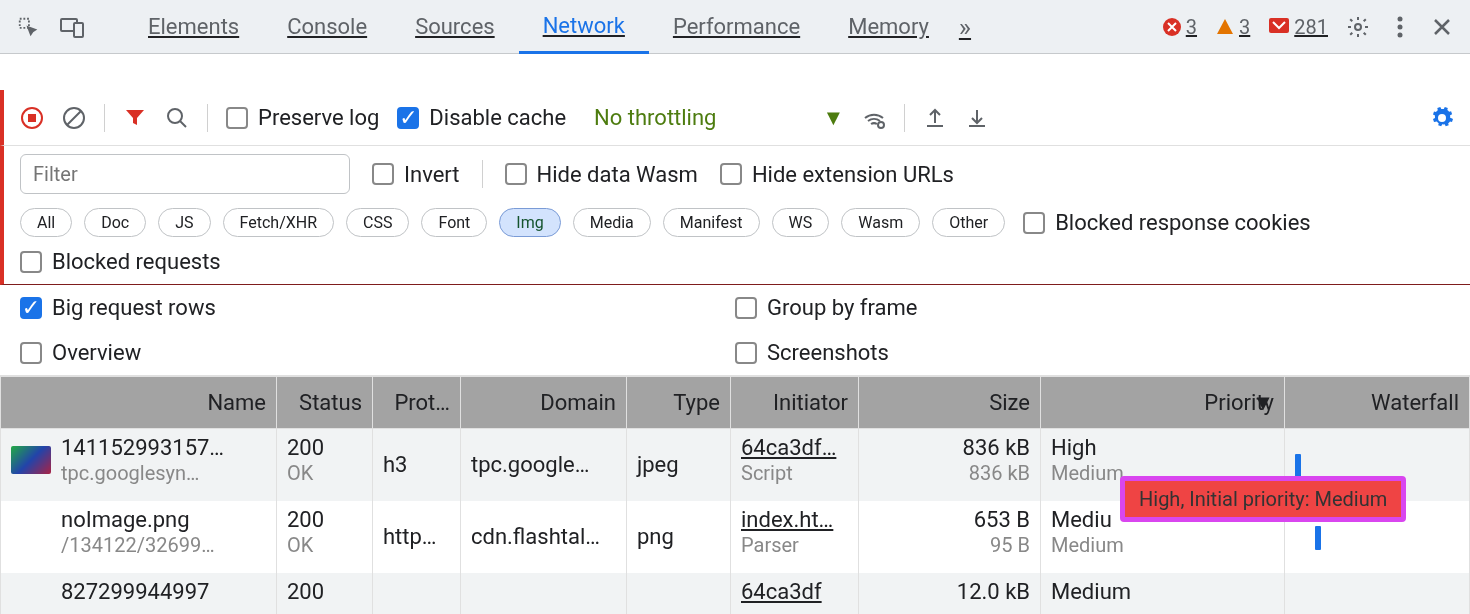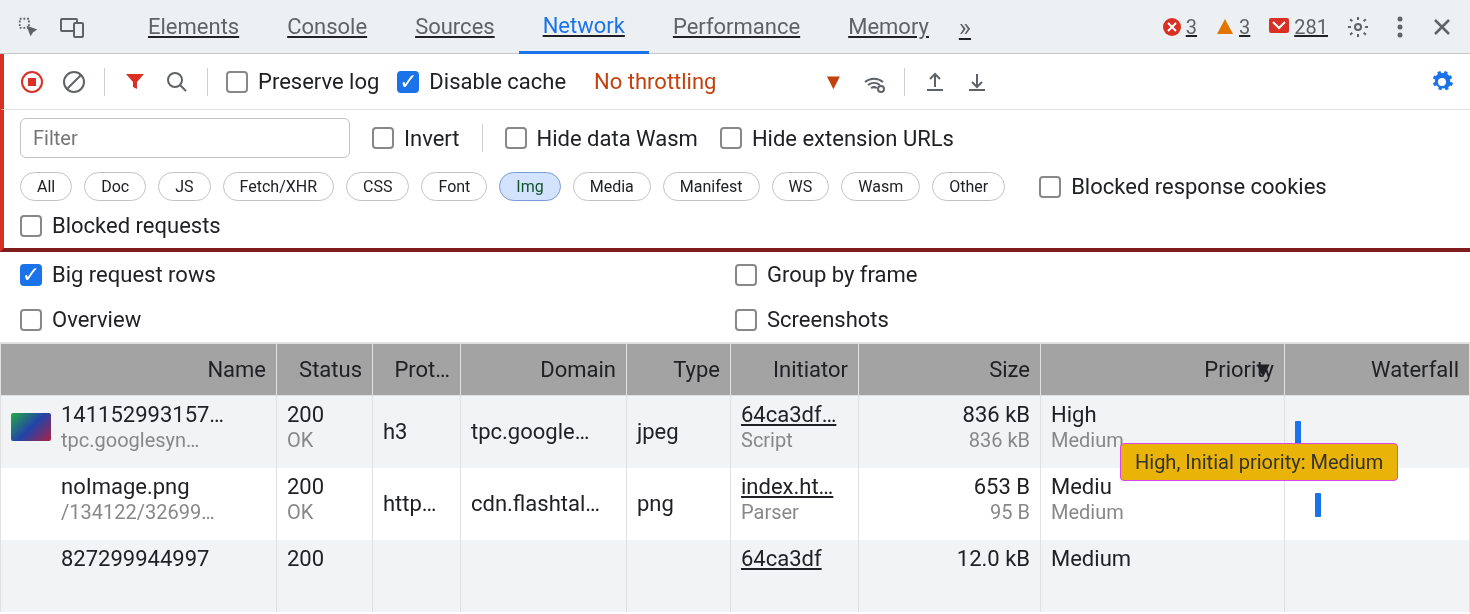--- a/index.html
+++ b/index.html
@@ -4,46 +4,46 @@
 <style>
 * { box-sizing: border-box; margin: 0; padding: 0; font-family: -apple-system, BlinkMacSystemFont, "Segoe UI", Roboto, sans-serif; }
 body { width: 1470px; height: 614px; background: #fff; overflow: hidden; color: #202124; font-size: 22px; }
 .tabs-bar { height: 54px; background: #edf0f3; border-bottom: 1px solid #c6c9cc; display: flex; align-items: center; padding: 0 16px; gap: 0; text-decoration: underline; }
 .tabs-bar .left-icons { display: flex; gap: 20px; margin-right: 40px; }
 .icon-btn { width: 24px; height: 24px; display: flex; align-items: center; justify-content: center; cursor: pointer; color: #5f6368; }
 .tab { padding: 0 24px; height: 54px; display: flex; align-items: center; color: #5f6368; cursor: pointer; font-size: 22px; }
 .tab.active { color: #1a73e8; border-bottom: 3px solid #1a73e8; }
 .tabs-bar .right { margin-left: auto; display: flex; align-items: center; gap: 18px; }
 .err-ind { display: flex; align-items: center; gap: 4px; font-size: 20px; color: #5f6368; }
-.toolbar { height: 56px; border-bottom: 1px solid #e0e0e0; display: flex; align-items: center; padding: 0 16px; gap: 18px; border-left: 4px solid #d93025;}
+.toolbar { height: 56px; border-bottom: 1px solid #e0e0e0; display: flex; align-items: center; padding: 0 16px; gap: 18px; border-left: 4px solid #d93025; margin-top: 36px;}
 .divider-v { width: 1px; height: 28px; background: #d0d0d0; }
 .checkbox { width: 22px; height: 22px; border: 2px solid #888; border-radius: 4px; display: inline-flex; align-items: center; justify-content: center; cursor: pointer; flex-shrink: 0; }
 .checkbox.checked { background: #1a73e8; border-color: #1a73e8; color: #fff; }
 .lbl { display: flex; align-items: center; gap: 10px; cursor: pointer; }
-.throttle { display: flex; align-items: center; gap: 6px; margin-left: 10px; color: #c2410c; }
+.throttle { display: flex; align-items: center; gap: 6px; margin-left: 10px; color: #4d7c0f; }
 .filter-row { padding: 8px 16px; display: flex; align-items: center; gap: 22px; flex-wrap: wrap; border-left: 4px solid #d93025; }
 .filter-input { width: 330px; height: 40px; border: 1px solid #c0c3c6; border-radius: 6px; padding: 0 12px; font-size: 20px; color: #888; }
 .pill-row { padding: 6px 16px; display: flex; align-items: center; gap: 12px; flex-wrap: wrap; border-left: 4px solid #d93025; }
 .pill { border: 1px solid #c0c3c6; border-radius: 18px; padding: 4px 16px; font-size: 16px; cursor: pointer; background: #fff; }
 .pill.on { background: #d3e3fd; border-color: #7a9bd6; color: #14532d; }
-.check-row { padding: 6px 16px 10px; display: flex; align-items: center; gap: 30px; border-bottom: 4px solid #7f1d1d; border-left: 4px solid #d93025;}
+.check-row { padding: 6px 16px 10px; display: flex; align-items: center; gap: 30px; border-bottom: 1px solid #7f1d1d; border-left: 4px solid #d93025;}
 .opt-row { padding: 10px 20px; display: flex; align-items: center; }
 .opt-row > .lbl { width: 50%; }
 .opt-block { border-bottom: 1px solid #e0e0e0; }
 table { width: 100%; border-collapse: collapse; table-layout: fixed; }
 th { text-align: right; padding: 13px 10px; border: 1px solid #e0e0e0; font-weight: 400; font-size: 22px; background: #a3a3a3; position: relative; }
 td { padding: 6px 10px; border-right: 1px solid #e0e0e0; border-left: 1px solid #e0e0e0; vertical-align: top; white-space: nowrap; overflow: hidden; text-overflow: ellipsis; }
 tr.datarow td { height: 72px; }
 tr.alt { background: #f1f3f4; }
 .sub { color: #888; font-size: 20px; }
 .right-txt { text-align: right; margin-left: 32px; }
 .ini { text-decoration: underline; }
 .thumb { width: 40px; height: 28px; background: linear-gradient(135deg,#2a4,#24a,#a24); border-radius: 2px; display: inline-block; vertical-align: middle; margin-right: 10px; }
 .sort-ind { position: absolute; right: 10px; top: 50%; transform: translateY(-50%); }
-.tooltip { position: absolute; background: #eab308; border: 1px solid #d946ef; border-radius: 4px; padding: 6px 14px; font-size: 20px; color: #333; z-index: 99; white-space: nowrap; }
+.tooltip { position: absolute; background: #ef4444; border: 5px solid #d946ef; border-radius: 4px; padding: 6px 14px; font-size: 20px; color: #333; z-index: 99; white-space: nowrap; }
 .wf-mark { display:inline-block; width:6px; height:24px; background:#1a73e8; border-radius:1px; vertical-align:middle; }
 svg { display: block; }
 </style>
 </head>
 <body>
 
 <div class="tabs-bar">
   <div class="left-icons">
     <span class="icon-btn">
       <svg width="22" height="22" viewBox="0 0 24 24" fill="none" stroke="#5f6368" stroke-width="2">
@@ -192,21 +192,21 @@
   <span class="pill">JS</span>
   <span class="pill">Fetch/XHR</span>
   <span class="pill">CSS</span>
   <span class="pill">Font</span>
   <span class="pill on">Img</span>
   <span class="pill">Media</span>
   <span class="pill">Manifest</span>
   <span class="pill">WS</span>
   <span class="pill">Wasm</span>
   <span class="pill">Other</span>
-  <label class="lbl" style="margin-left:22px">
+  <label class="lbl" style="margin-left:6px">
       <span class="checkbox"></span>
       <span>Blocked response cookies</span>
     </label>
 </div>
 
 <div class="check-row">
   <label class="lbl">
       <span class="checkbox"></span>
       <span>Blocked requests</span>
     </label>

